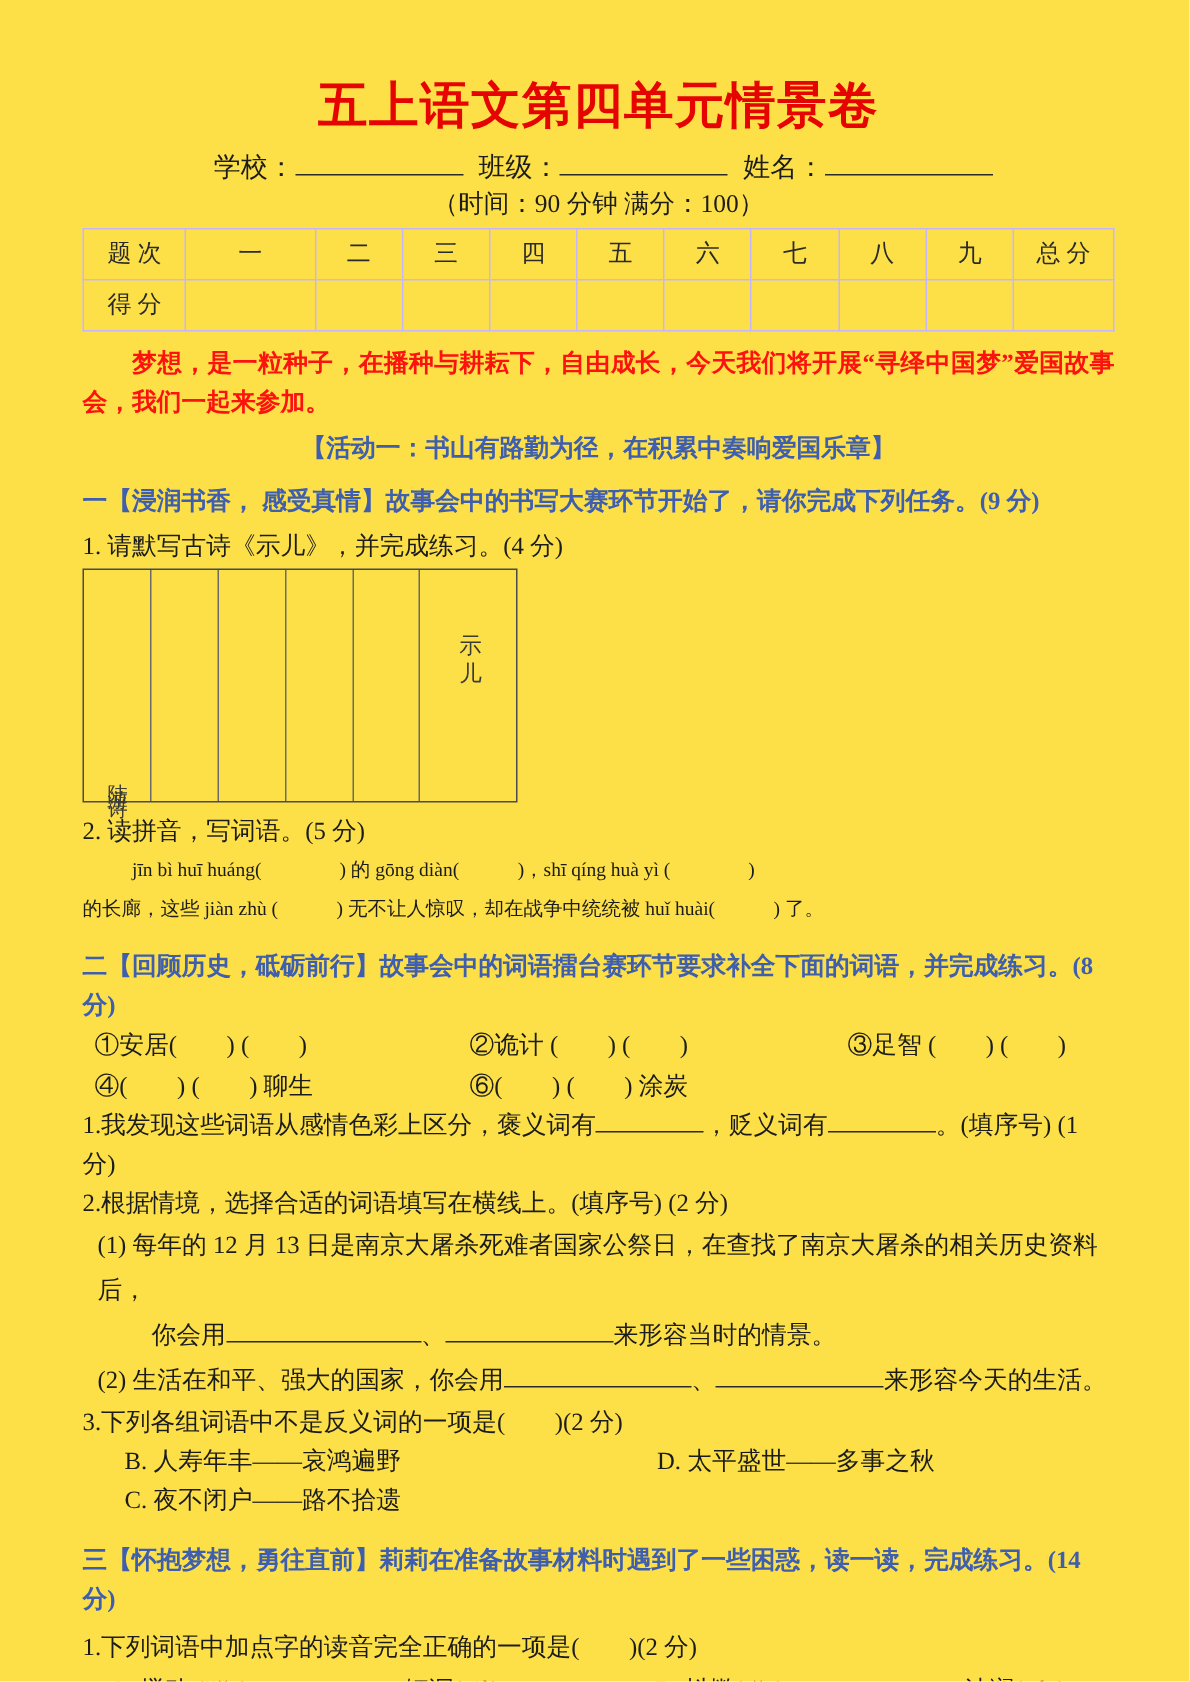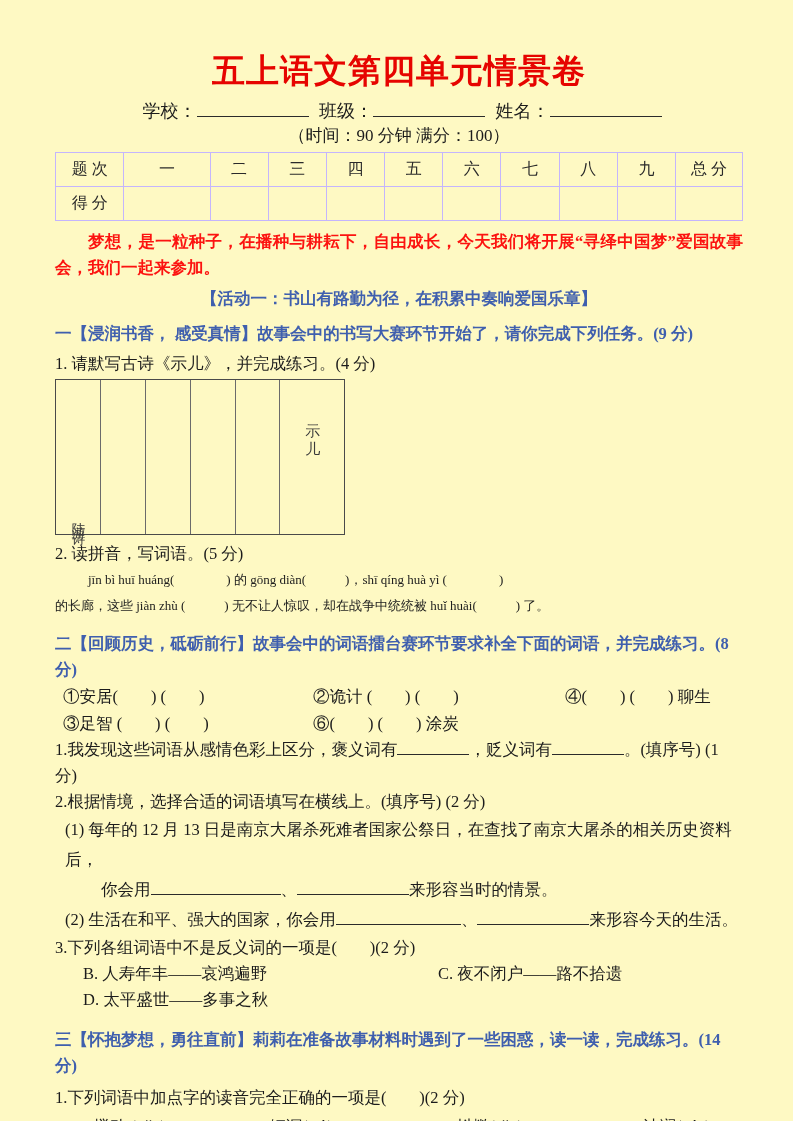--- a/index.html
+++ b/index.html
@@ -1,17 +1,17 @@
 <!DOCTYPE html>
 <html><head>
 <meta charset="utf-8">
 <style>
   html,body{margin:0;padding:0;background:#fff;}
   .page{
-    position:relative;width:793px;height:1121px;margin:0 auto;background:#fef9c3;
+    position:relative;width:793px;height:1121px;margin:0 auto;background:#fde047;
     font-family:"Liberation Serif","DejaVu Serif",serif;color:#1c1c1c;
     box-sizing:border-box;padding:50px 50px 0 55px;overflow:hidden;
   }
   .title{margin:0;text-align:center;font-size:33px;font-weight:bold;color:#e60400;letter-spacing:1px;line-height:42px;}
   .fields{margin-top:6px;text-align:center;font-size:18px;line-height:26px;white-space:nowrap;}
   .fields .fl{margin-left:6px;}
   .meta{text-align:center;font-size:17px;line-height:24px;}
   .ul{display:inline-block;border-bottom:1px solid #2b2b2b;height:14px;vertical-align:baseline;}
   .w78{width:72px;}.w95{width:95px;}.w112{width:112px;}
   .w118{width:112px;}.w125{width:125px;}.w128{width:130px;}.w218{width:218px;}
@@ -121,22 +121,22 @@
 
   <div class="qline mt6">2. 读拼音，写词语。(5 分)</div>
   <div class="pinyin indent">jīn bì huī huáng(　　　　)  的 gōng diàn(　　　)，shī qíng huà yì (　　　　)</div>
   <div class="pinyin">的长廊，这些 jiàn zhù (　　　)  无不让人惊叹，却在战争中统统被 huǐ huài(　　　)  了。</div>
 
   <div class="sect-head sh2">二【回顾历史，砥砺前行】故事会中的词语擂台赛环节要求补全下面的词语，并完成练习。(8 分)</div>
 
   <div class="words-grid">
     <span>①安居(　　) (　　)</span>
     <span>②诡计 (　　) (　　)</span>
+    <span>③足智 (　　) (　　)</span>
     <span>④(　　) (　　) 聊生</span>
-    <span>③足智 (　　) (　　)</span>
     <span>⑥(　　) (　　) 涂炭</span>
   </div>
 
   <div class="qline">
     <span>1.我发现这些词语从感情色彩上区分，褒义词有</span><span class="ul w78"></span><span>，贬义词有</span><span class="ul w78"></span><span>。(填序号) (1 分)</span>
   </div>
 
   <div class="qline">2.根据情境，选择合适的词语填写在横线上。(填序号) (2 分)</div>
 
   <div class="qline sub lh30">(1) 每年的 12 月 13 日是南京大屠杀死难者国家公祭日，在查找了南京大屠杀的相关历史资料后，</div>
@@ -144,22 +144,22 @@
     <span>你会用</span><span class="ul w128"></span><span>、</span><span class="ul w118"></span><span>来形容当时的情景。</span>
   </div>
   <div class="qline sub lh30">
     <span>(2) 生活在和平、强大的国家，你会用</span><span class="ul w125"></span><span>、</span><span class="ul w112"></span><span>来形容今天的生活。</span>
   </div>
 
   <div class="qline">3.下列各组词语中不是反义词的一项是(　　)(2 分)</div>
 
   <div class="opt2">
     <span>B. 人寿年丰——哀鸿遍野</span>
+    <span>D. 太平盛世——多事之秋</span>
     <span>C. 夜不闭户——路不拾遗</span>
-    <span>D. 太平盛世——多事之秋</span>
   </div>
 
   <div class="sect-head sh3">三【怀抱梦想，勇往直前】莉莉在准备故事材料时遇到了一些困惑，读一读，完成练习。(14 分)</div>
 
   <div class="qline mt6">1.下列词语中加点字的读音完全正确的一项是(　　)(2 分)</div>
 
   <div class="opt4">
     <span><span>A. </span><span></span><span class="dotted">搅</span><span>动 </span><span>(jiǎo)</span></span>
     <span><span></span><span>倾</span><span class="dotted">泻</span><span></span><span>(xiè)</span></span>
     <span><span>B. </span><span>抖</span><span class="dotted">擞</span><span></span><span>(sǒu)</span></span>

